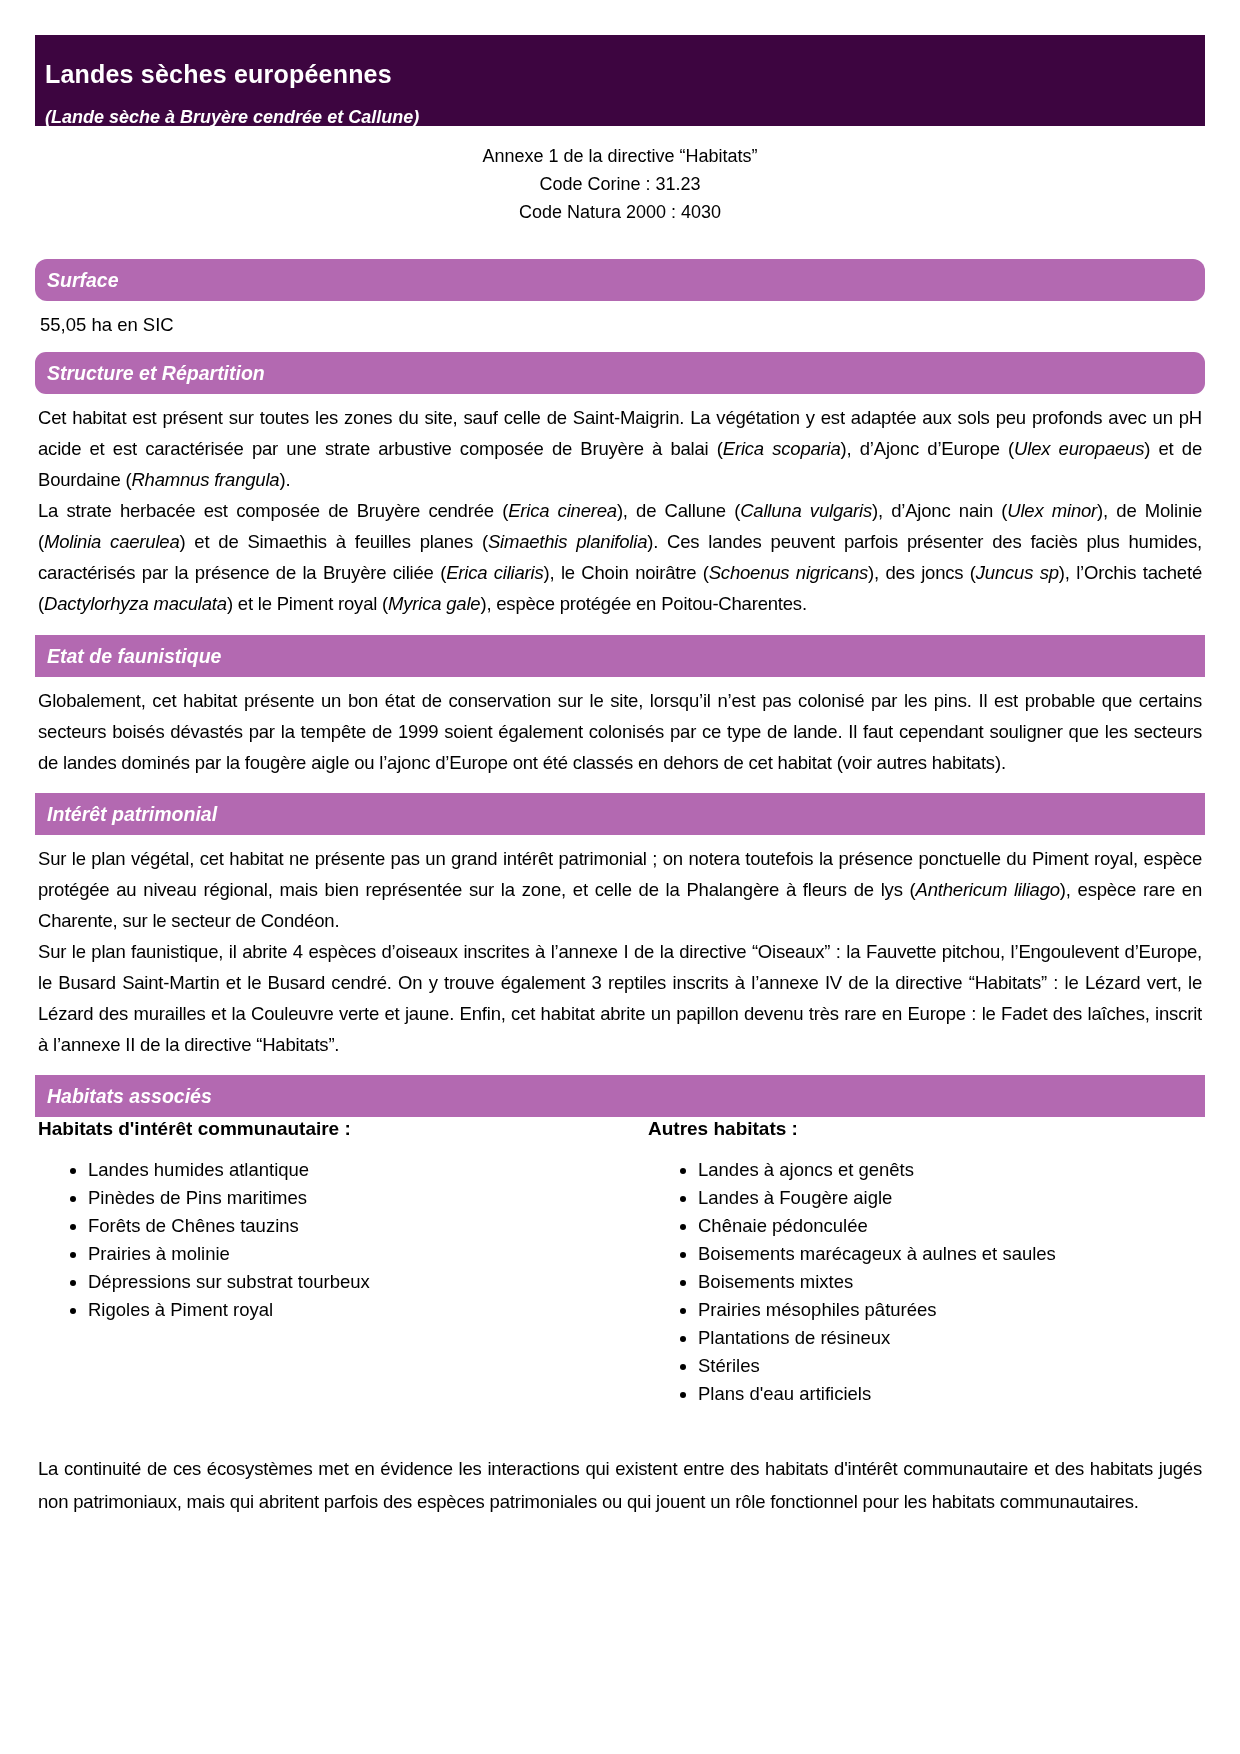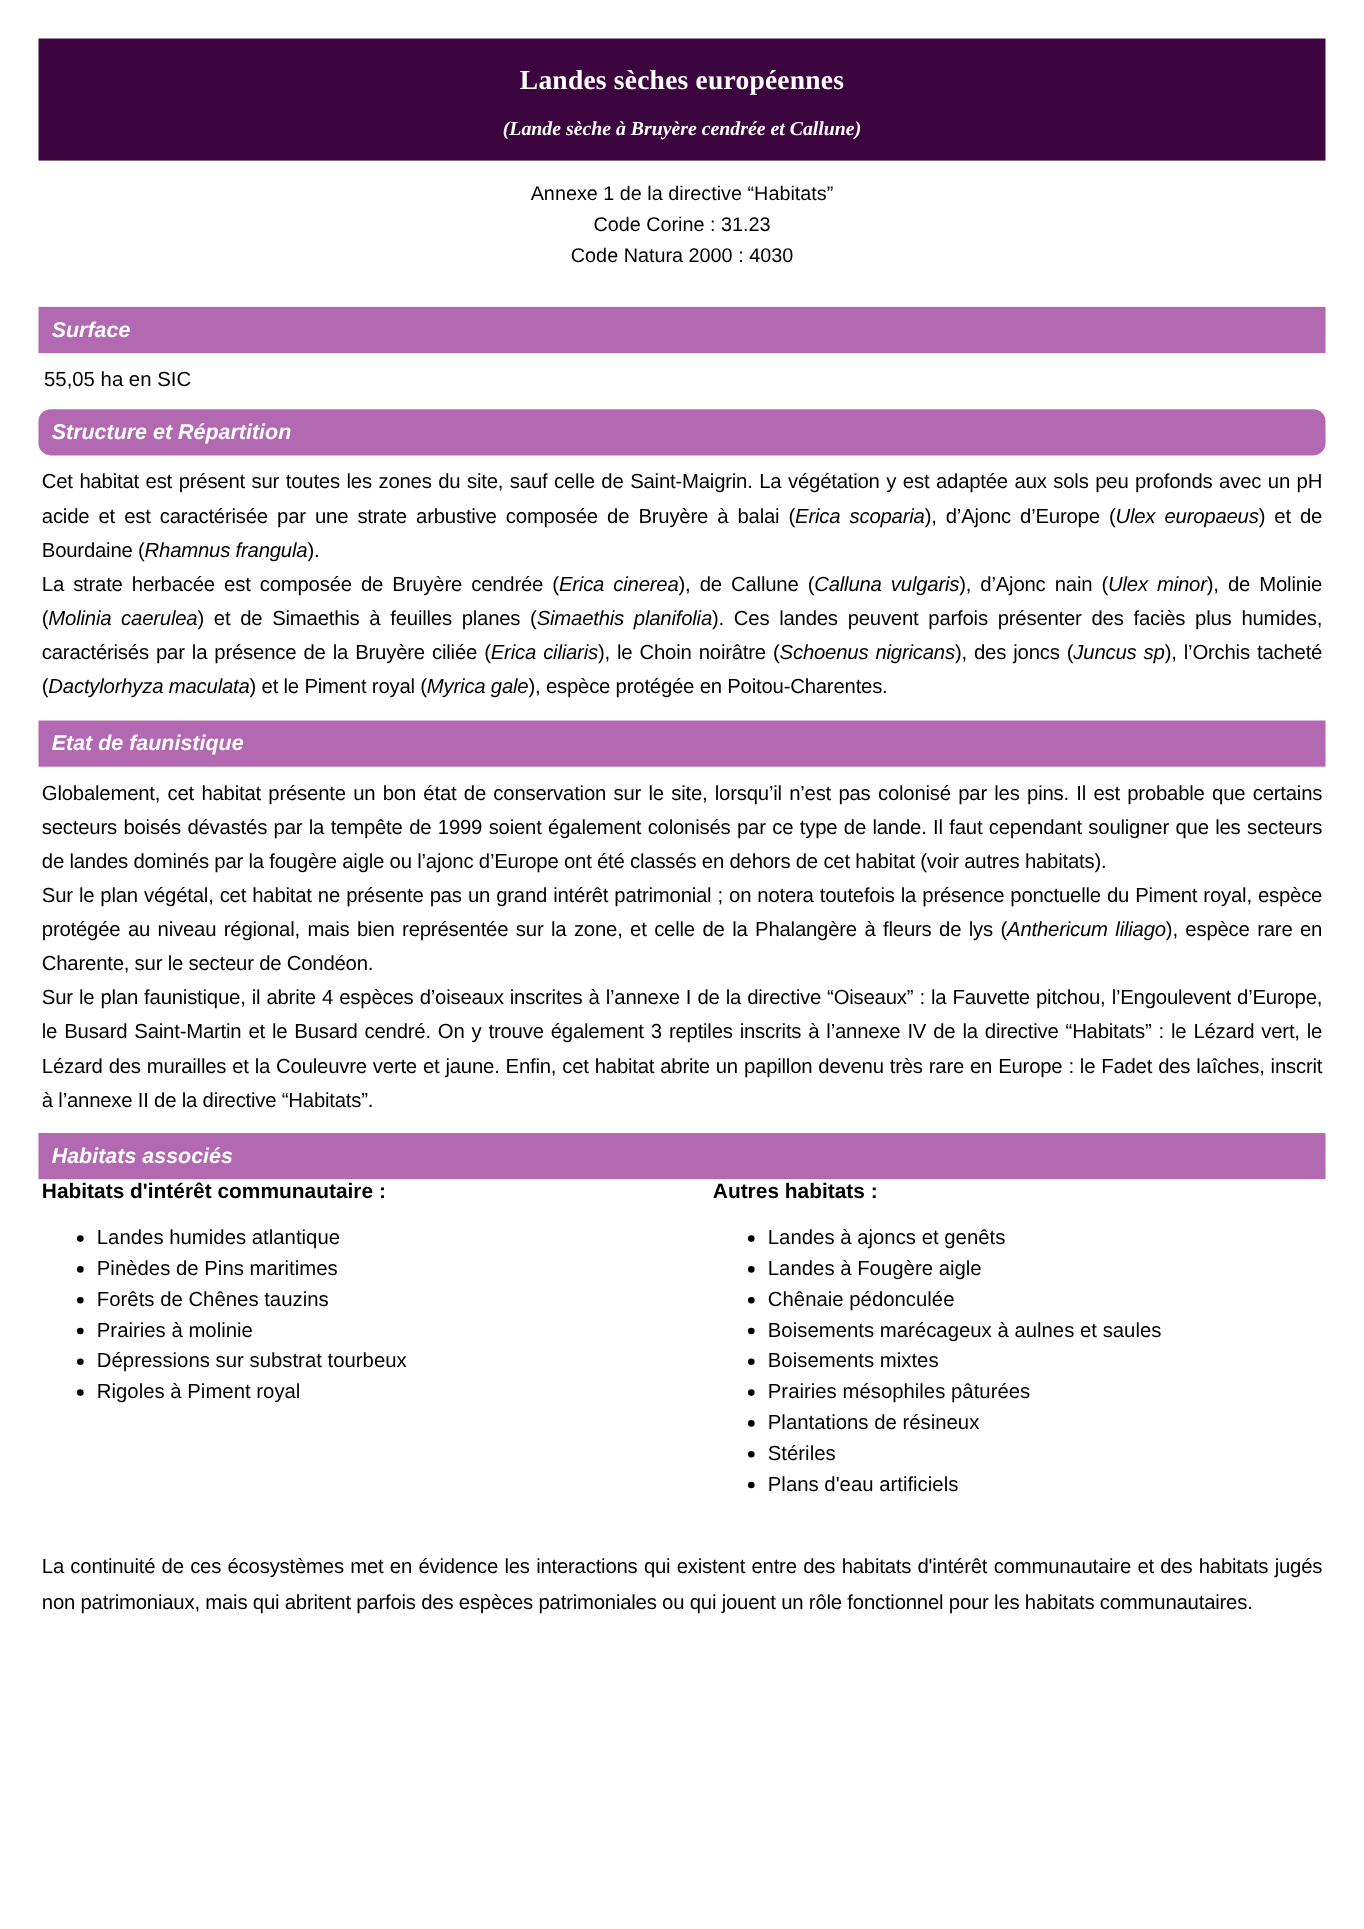--- a/index.html
+++ b/index.html
@@ -8,24 +8,23 @@
     width:1240px; height:1754px;
     background:#ffffff;
     padding:35px 35px 0 35px;
     font-family:"Liberation Sans", sans-serif;
     color:#000;
     overflow:hidden;
   }
   .banner {
     background:var(--banner-bg, #3D0540);
     color:#fff;
-    text-align:center;
+    text-align:left;
     padding:24px 10px 0 10px;
-    height:111px;
-    font-family:Liberation Serif, serif;
+    height:91px;
   }
   .banner-title {
     font-size:25px;
     font-weight:bold;
     letter-spacing:.2px;
     line-height:30px;
   }
   .banner-subtitle {
     margin-top:17px;
     font-size:18px;
@@ -42,21 +41,21 @@
   .section-bar {
     background:var(--section-bg, #B369B1);
     color:#fff;
     font-style:italic;
     font-weight:bold;
     font-size:19.5px;
     line-height:24px;
     padding:9px 12px;
     height:42px;
   }
-  .bar-surface     { margin-top:33px; }
+  .bar-surface     { margin-top:33px;border-radius:12px; }
   .bar-structure   { margin-top:12px;border-radius:11px; }
   .bar-etat        { margin-top:16px; }
   .bar-interet     { margin-top:15px; }
   .bar-associes    { margin-top:15px; }
   .body-text {
     font-size:18.5px;
     line-height:31px;
     text-align:justify;
     letter-spacing:-0.2px;
     margin-top:8px;
@@ -119,20 +118,21 @@
   <div class="section-bar bar-surface">Surface</div>
   <div class="surface-value">55,05 ha en SIC</div>
 
   <div class="section-bar bar-structure">Structure et Répartition</div>
   <p class="body-text"><span>Cet habitat est présent sur toutes les zones du site, sauf celle de Saint-Maigrin. La végétation y est adaptée aux sols peu profonds avec un pH acide et est caractérisée par une strate arbustive composée de Bruyère à balai (</span><em>Erica scoparia</em><span>), d’Ajonc d’Europe (</span><em>Ulex europaeus</em><span>) et de Bourdaine (</span><em>Rhamnus frangula</em><span>).</span></p>
   <p class="body-text"><span>La strate herbacée est composée de Bruyère cendrée (</span><em>Erica cinerea</em><span>), de Callune (</span><em>Calluna vulgaris</em><span>), d’Ajonc nain (</span><em>Ulex minor</em><span>), de Molinie (</span><em>Molinia caerulea</em><span>) et de Simaethis à feuilles planes (</span><em>Simaethis planifolia</em><span>). Ces landes peuvent parfois présenter des faciès plus humides, caractérisés par la présence de la Bruyère ciliée (</span><em>Erica ciliaris</em><span>), le Choin noirâtre (</span><em>Schoenus nigricans</em><span>), des joncs (</span><em>Juncus sp</em><span>), l’Orchis tacheté (</span><em>Dactylorhyza maculata</em><span>) et le Piment royal (</span><em>Myrica gale</em><span>), espèce protégée en Poitou-Charentes.</span></p>
 
   <div class="section-bar bar-etat">Etat de faunistique</div>
   <p class="body-text"><span>Globalement, cet habitat présente un bon état de conservation sur le site, lorsqu’il n’est pas colonisé par les pins. Il est probable que certains secteurs boisés dévastés par la tempête de 1999 soient également colonisés par ce type de lande. Il faut cependant souligner que les secteurs de landes dominés par la fougère aigle ou l’ajonc d’Europe ont été classés en dehors de cet habitat (voir autres habitats).</span></p>
 
+  <div class="section-bar bar-interet">Intérêt patrimonial</div>
   <p class="body-text"><span>Sur le plan végétal, cet habitat ne présente pas un grand intérêt patrimonial ; on notera toutefois la présence ponctuelle du Piment royal, espèce protégée au niveau régional, mais bien représentée sur la zone, et celle de la Phalangère à fleurs de lys (</span><em>Anthericum liliago</em><span>), espèce rare en Charente, sur le secteur de Condéon.</span></p>
   <p class="body-text"><span>Sur le plan faunistique, il abrite 4 espèces d’oiseaux inscrites à l’annexe I de la directive “Oiseaux” : la Fauvette pitchou, l’Engoulevent d’Europe, le Busard Saint-Martin et le Busard cendré. On y trouve également 3 reptiles inscrits à l’annexe IV de la directive “Habitats” : le Lézard vert, le Lézard des murailles et la Couleuvre verte et jaune. Enfin, cet habitat abrite un papillon devenu très rare en Europe : le Fadet des laîches, inscrit à l’annexe II de la directive “Habitats”.</span></p>
 
   <div class="section-bar bar-associes">Habitats associés</div>
 
   <div class="columns">
     <div class="col-left">
       <div class="col-title">Habitats d'intérêt communautaire :</div>
       <ul class="habitat-list">
 

